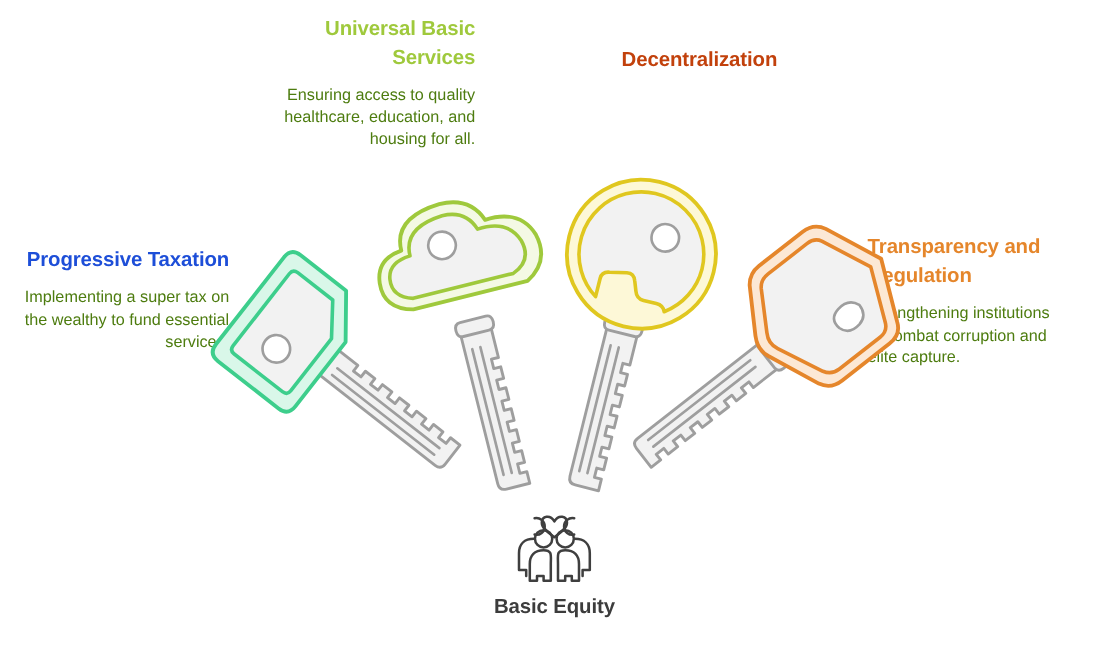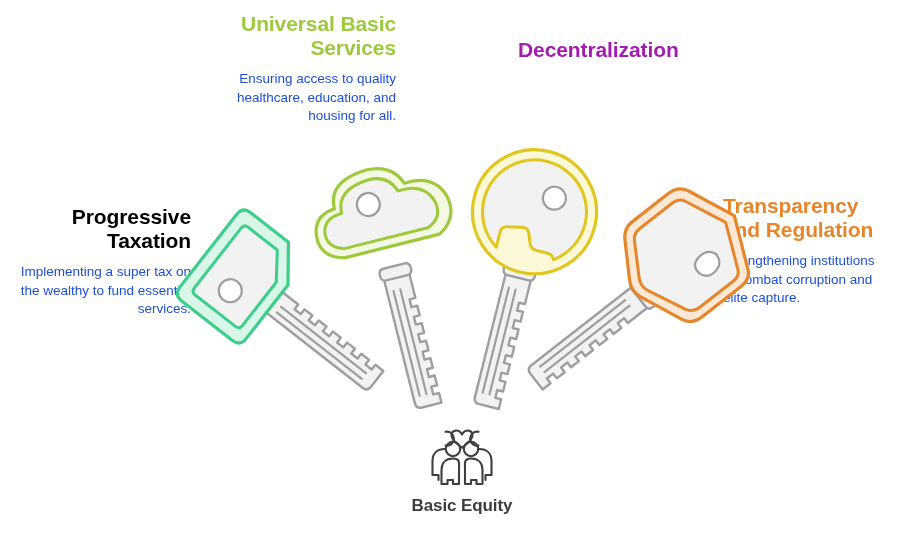--- a/index.html
+++ b/index.html
@@ -15,29 +15,29 @@
     width: 924px;
     height: 545px;
     background: #ffffff;
     overflow: hidden;
   }
   .block {
     position: absolute;
   }
   .block .title {
     font-weight: bold;
-    font-size: 21px;
+    font-size: 17px;
     line-height: 24px;
     margin: 0 0 10px 0;
     letter-spacing: -0.1px;
   }
   .block .desc {
     font-size: 13.5px;
     line-height: 18.5px;
-    color: #1d4ed8;
+    color: #4d7c0f;
     margin: 0;
   }
   .align-right { text-align: right; }
   .align-left  { text-align: left; }
 
   
   #block-ubs   { left: 222px; top: 12px;  width: 174px; }
   #block-dec   { left: 518px; top: 38px;  width: 160px; }
   #block-prog  { left: 18px;  top: 205px; width: 173px; }
   #block-trans { left: 723px; top: 194px; width: 166px; }
@@ -77,25 +77,25 @@
 <body>
 
 <div id="canvas">
 
   <div class="block align-right" id="block-ubs">
     <div class="title" style="color:#9fc93c">Universal Basic Services</div>
     <div class="desc">Ensuring access to quality healthcare, education, and housing for all.</div>
   </div>
 
   <div class="block align-left" id="block-dec">
-    <div class="title" style="color:#a21caf">Decentralization</div>
+    <div class="title" style="color:#c2410c">Decentralization</div>
   </div>
 
   <div class="block align-right" id="block-prog">
-    <div class="title" style="color:#000000">Progressive Taxation</div>
+    <div class="title" style="color:#1d4ed8">Progressive Taxation</div>
     <div class="desc">Implementing a super tax on the wealthy to fund essential services.</div>
   </div>
 
   <div class="block align-left" id="block-trans">
     <div class="title" style="color:#e5862b">Transparency and Regulation</div>
     <div class="desc">Strengthening institutions to combat corruption and elite capture.</div>
   </div>
 
   <div id="keys">
     <svg viewBox="0 0 540 300" xmlns="http://www.w3.org/2000/svg">

